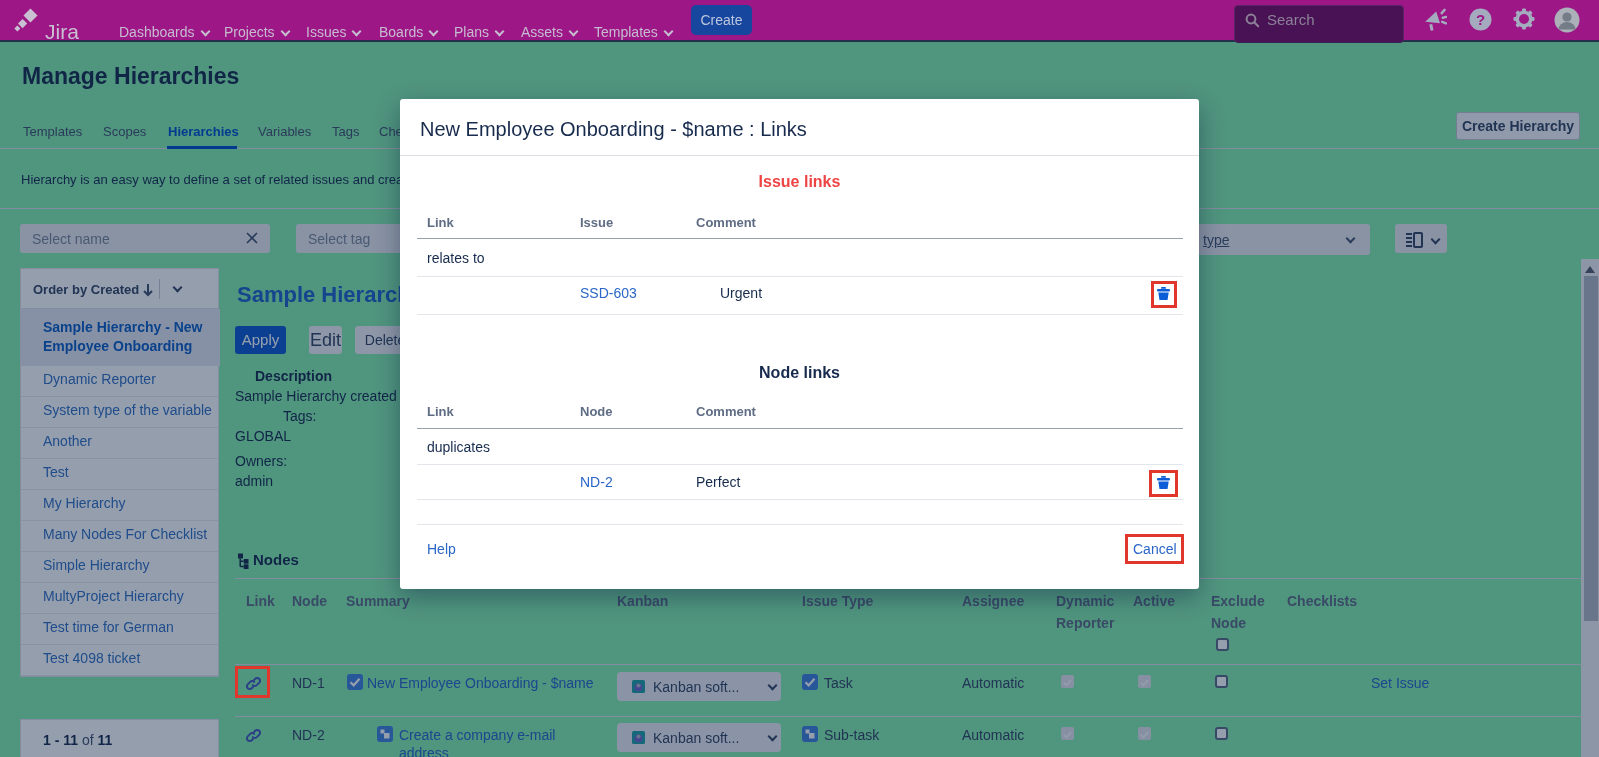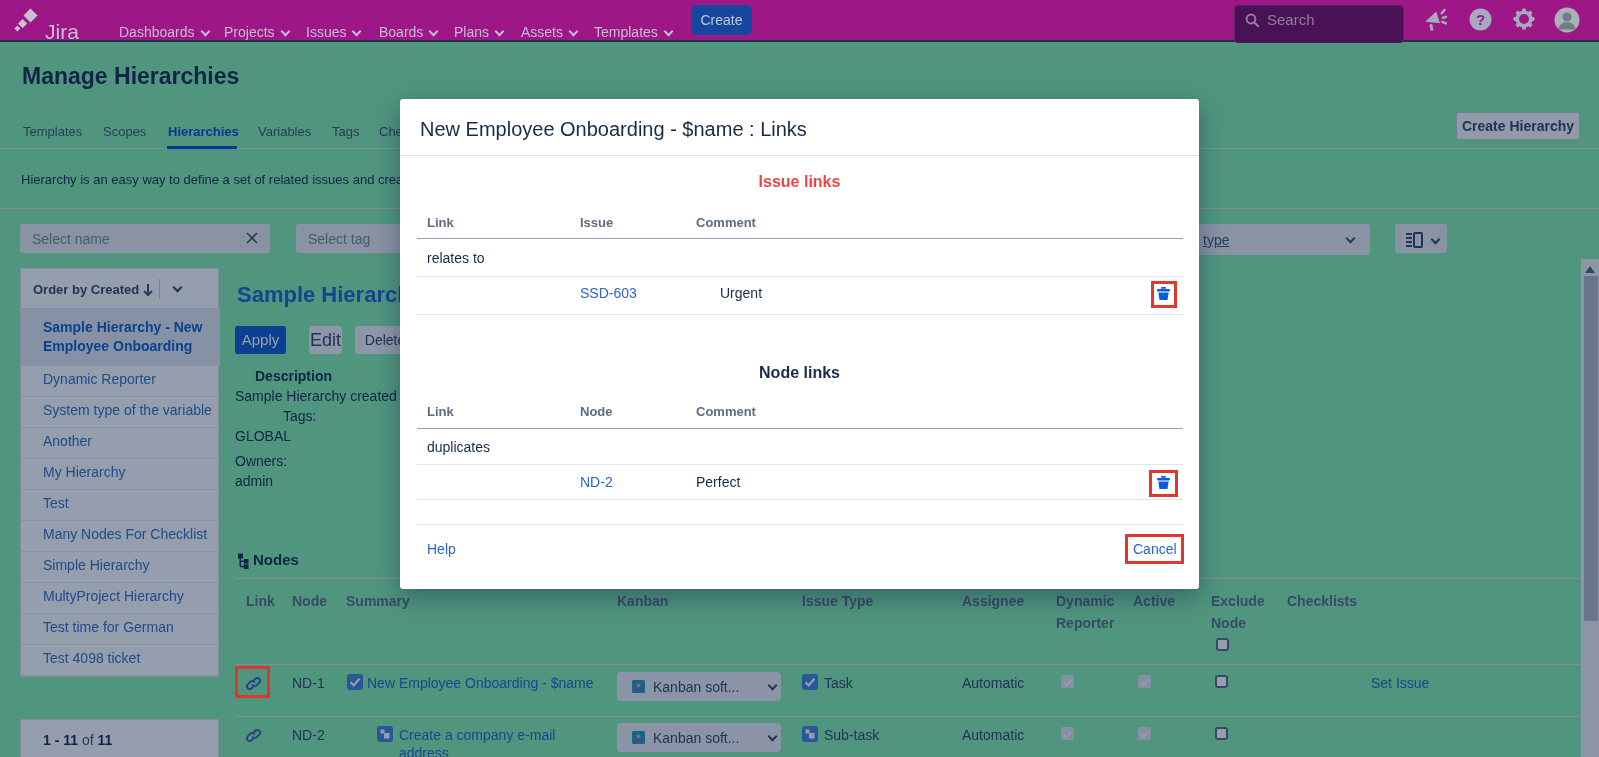--- a/index.html
+++ b/index.html
@@ -159,22 +159,22 @@
       <svg class="abs" style="left:120px;top:13px" width="14" height="16" viewBox="0 0 14 16">
           <path d="M7 2 V12 M3 9 L7 13 L11 9" fill="none" stroke="#42526E" stroke-width="2"></path>
         </svg>
       <div class="abs" style="left:138px;top:10px;width:1px;height:20px;background:#C5CAD3;"></div>
       <span class="chev" style="position:absolute;left:146px;top:15px;border-color:#344563;"></span>
     </div>
     <div class="row sel">Sample Hierarchy - New<br>Employee Onboarding</div>
     <div class="row">Dynamic Reporter</div>
     <div class="row">System type of the variable</div>
     <div class="row">Another</div>
+    <div class="row">Test</div>
     <div class="row">My Hierarchy</div>
-    <div class="row">Test</div>
     <div class="row">Many Nodes For Checklist</div>
     <div class="row">Simple Hierarchy</div>
     <div class="row">MultyProject Hierarchy</div>
     <div class="row">Test time for German</div>
     <div class="row">Test 4098 ticket</div>
   </div>
   <div class="abs" style="left:20px;top:677px;width:199px;height:40px;background:#fff;border:1px solid #DFE1E6;border-bottom:none;">
     <span class="t" style="position:absolute;left:22px;top:12px;font-size:14px;color:#42526E;"><b style="color:#172B4D;text-align:center;">1 - 11</b> of <b style="color:#172B4D;">11</b></span>
   </div>
 

